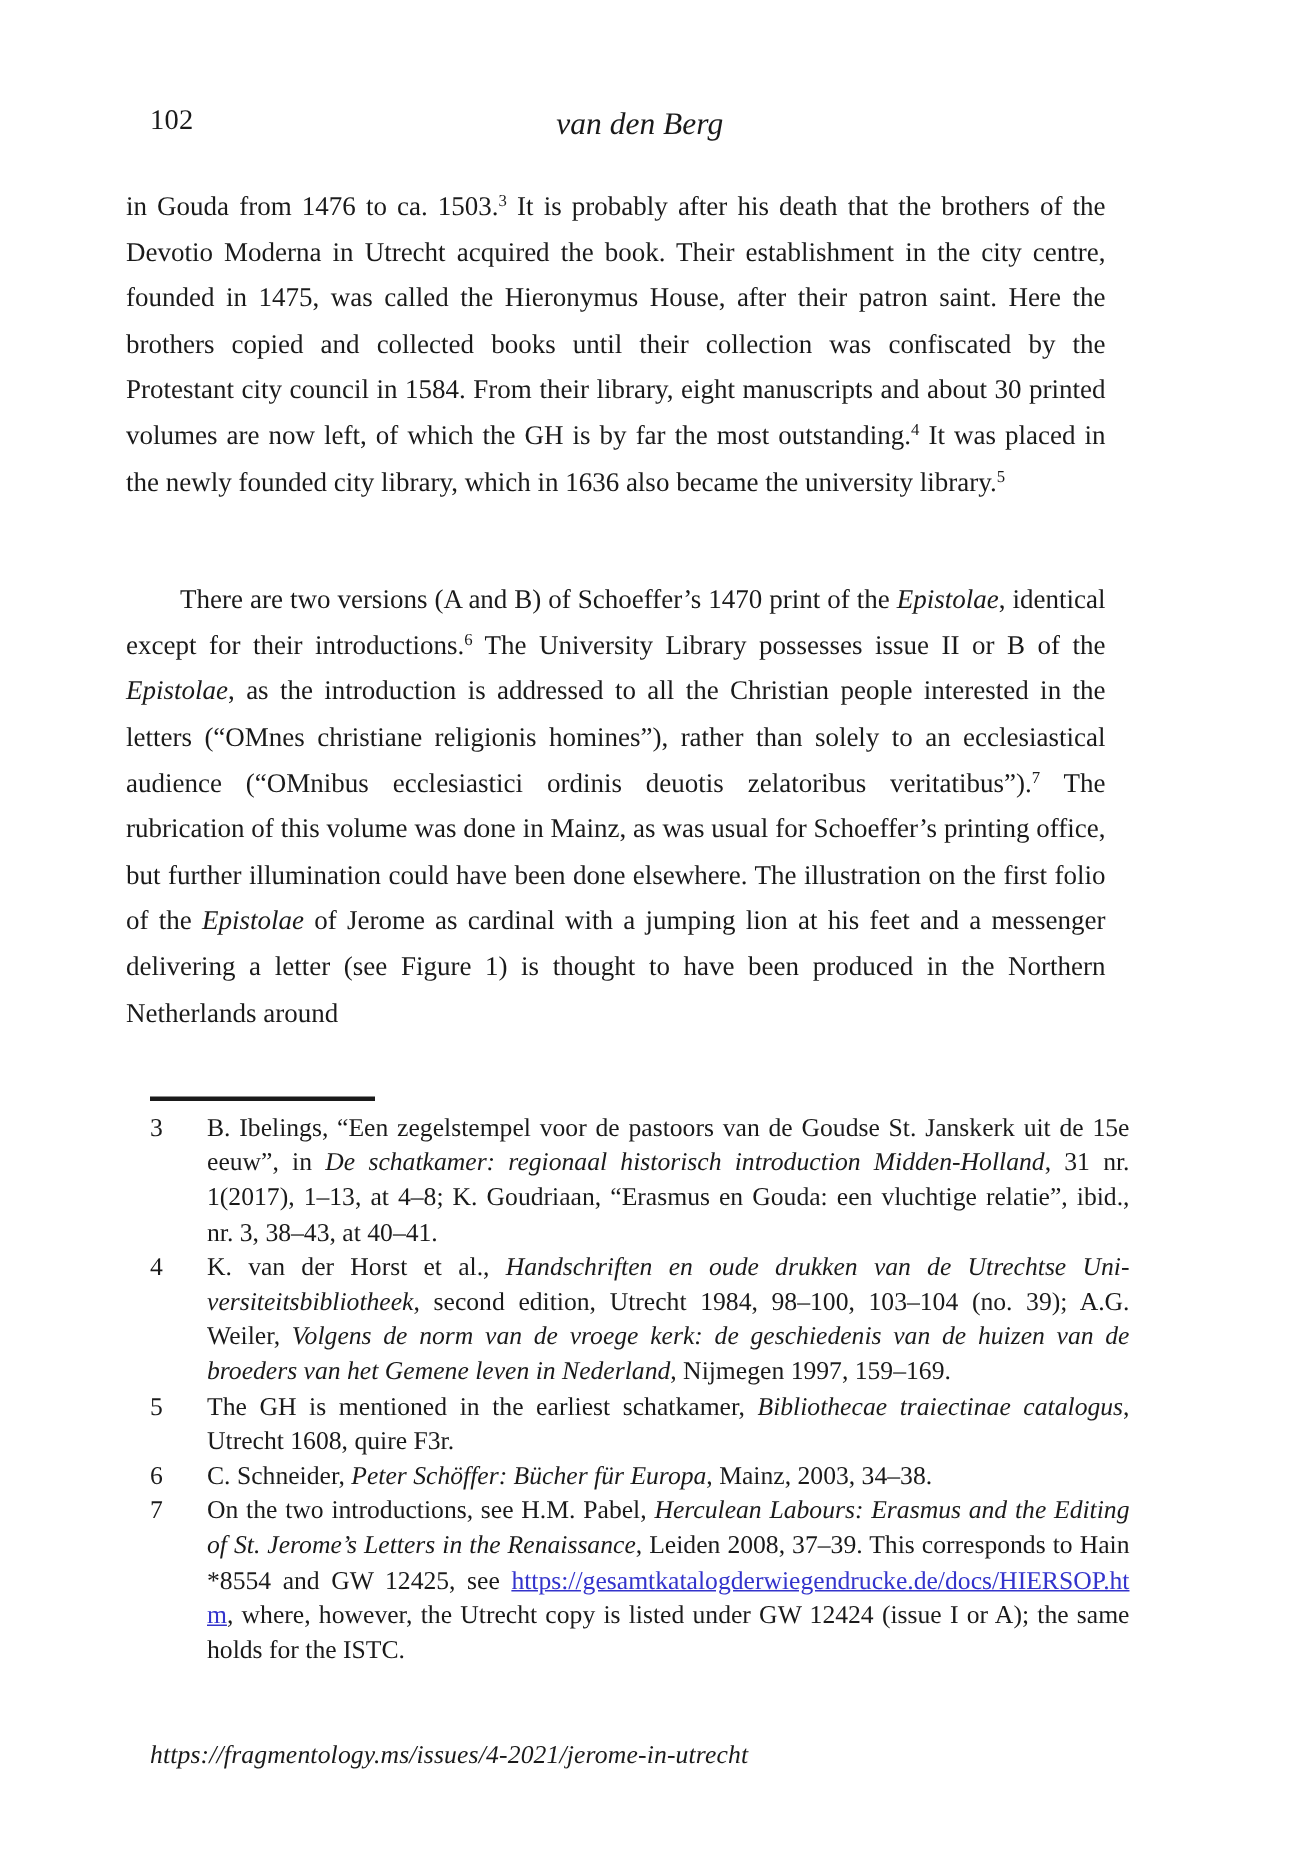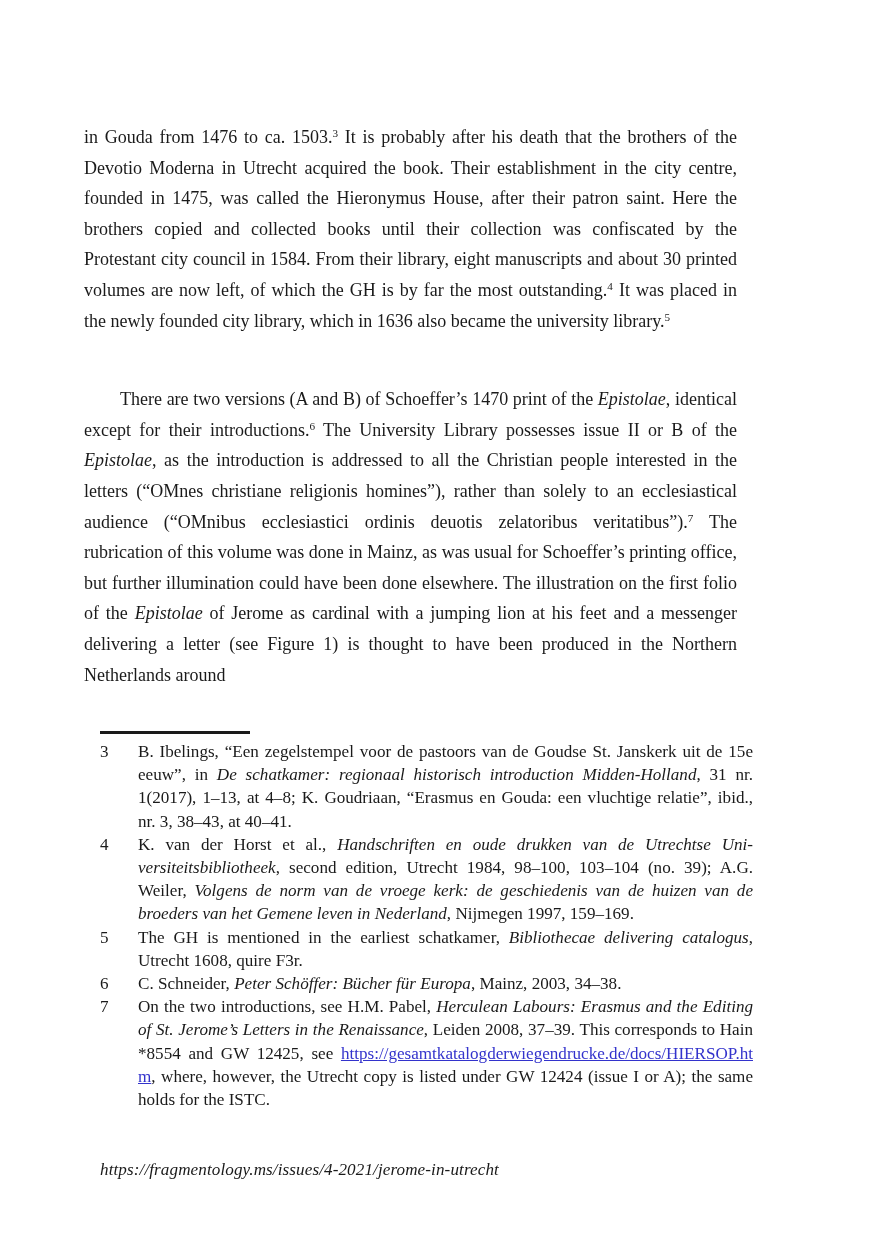--- a/index.html
+++ b/index.html
@@ -127,31 +127,35 @@
     font-size: 17.1px;
     font-style: italic;
     letter-spacing: 0.1px;
   }
 </style>
 </head>
 <body>
 
 <div class="page">
 
+  <div class="running-head">
+    <span class="folio">102</span>
+    <span class="head-title">van den Berg</span>
+  </div>
 
   <div class="body-block">
       <p><span>in Gouda from 1476 to ca. 1503.</span><sup>3</sup><span> It is probably after his death that the brothers of the Devotio Moderna in Utrecht acquired the book. Their establishment in the city centre, founded in 1475, was called the Hieronymus House, after their patron saint. Here the brothers copied and collected books until their collection was confiscated by the Protestant city council in 1584. From their library, eight manu­scripts and about 30 printed volumes are now left, of which the GH is by far the most outstanding.</span><sup>4</sup><span> It was placed in the newly founded city library, which in 1636 also became the university library.</span><sup>5</sup></p>
       <p class="indent"><span>There are two versions (A and B) of Schoeffer’s 1470 print of the </span><i>Epistolae</i><span>, identical except for their introductions.</span><sup>6</sup><span> The University Library possesses issue II or B of the </span><i>Epistolae</i><span>, as the introduction is addressed to all the Christian people interested in the letters (“OMnes christiane religionis homines”), rather than solely to an ecclesiastical audience (“OMnibus ecclesiastici ordinis deuotis zelatoribus veritatibus”).</span><sup>7</sup><span> The rubrication of this volume was done in Mainz, as was usual for Schoeffer’s printing office, but further illumination could have been done elsewhere. The illustration on the first folio of the </span><i>Epistolae</i><span> of Jerome as cardinal with a jumping lion at his feet and a messenger delivering a letter (see Figure 1) is thought to have been produced in the Northern Netherlands around</span></p>
     </div>
 
   <div class="fn-rule"></div>
 
   <div class="footnotes">
       <p class="fn"><span class="fn-num">3</span><span>B. Ibelings, “Een zegelstempel voor de pastoors van de Goudse St. Janskerk uit de 15e eeuw”, in </span><i>De schatkamer: regionaal historisch introduction Midden-Hol­land</i><span>, 31 nr. 1(2017), 1–13, at 4–8; K. Goudriaan, “Erasmus en Gouda: een vluch­tige relatie”, ibid., nr. 3, 38–43, at 40–41.</span></p>
       <p class="fn"><span class="fn-num">4</span><span>K. van der Horst et al., </span><i>Handschriften en oude drukken van de Utrechtse Uni­versiteitsbibliotheek</i><span>, second edition, Utrecht 1984, 98–100, 103–104 (no. 39); A.G. Weiler, </span><i>Volgens de norm van de vroege kerk: de geschiedenis van de huizen van de broeders van het Gemene leven in Nederland</i><span>, Nijmegen 1997, 159–169.</span></p>
-      <p class="fn"><span class="fn-num">5</span><span>The GH is mentioned in the earliest schatkamer, </span><i>Bibliothecae delivering cata­logus</i><span>, Utrecht 1608, quire F3r.</span></p>
+      <p class="fn"><span class="fn-num">5</span><span>The GH is mentioned in the earliest schatkamer, </span><i>Bibliothecae traiectinae cata­logus</i><span>, Utrecht 1608, quire F3r.</span></p>
       <p class="fn"><span class="fn-num">6</span><span>C. Schneider, </span><i>Peter Schöffer: Bücher für Europa</i><span>, Mainz, 2003, 34–38.</span></p>
       <p class="fn"><span class="fn-num">7</span><span>On the two introductions, see H.M. Pabel, </span><i>Herculean Labours: Erasmus and the Editing of St. Jerome’s Letters in the Renaissance</i><span>, Leiden 2008, 37–39. This corresponds to Hain *8554 and GW 12425, see </span><a class="ext-link" href="#">https://gesamtkatalogderwiegendrucke.de/docs/HIERSOP.htm</a><span>, where, however, the Utrecht copy is listed under GW 12424 (issue I or A); the same holds for the ISTC.</span></p>
     </div>
 
   <div class="footer-url">https://fragmentology.ms/issues/4-2021/jerome-in-utrecht</div>
 
 </div>
 
 </body></html>

